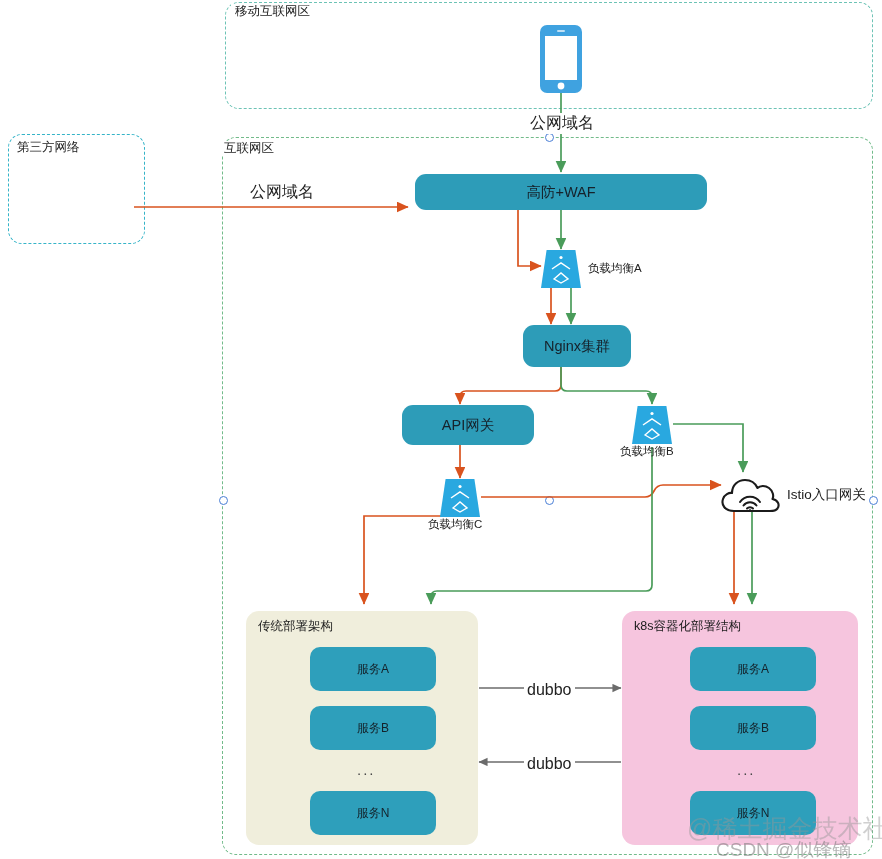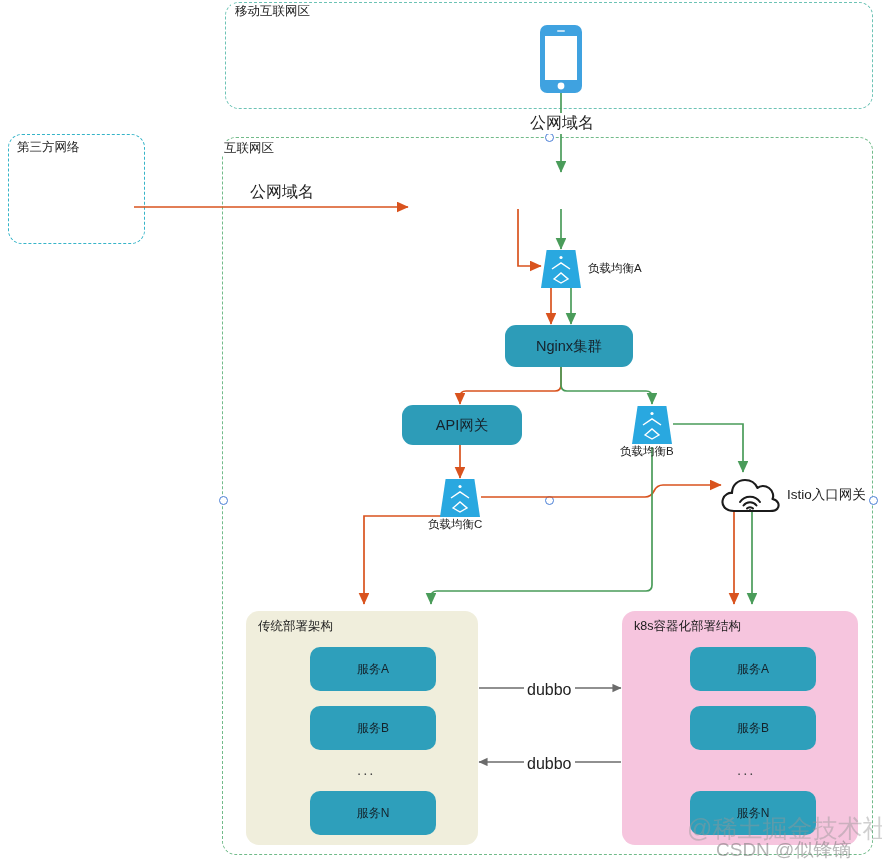--- a/index.html
+++ b/index.html
@@ -135,34 +135,35 @@
       <rect x="0" y="0" width="42" height="68" rx="7" ry="7" fill="#3fa2e0"></rect>
       <rect x="5" y="11" width="32" height="44" fill="#ffffff"></rect>
       <rect x="17" y="5" width="8" height="2" rx="1" fill="#bfe0f5"></rect>
       <circle cx="21" cy="61" r="3.4" fill="#ffffff"></circle>
     </svg>
   </div>
   <div class="edge-label" style="left:527px;top:113px;">公网域名</div>
 
   <div class="edge-label" style="left:247px;top:182px;">公网域名</div>
 
+  <div class="node teal" style="left:415px;top:174px;width:292px;height:36px;">高防+WAF</div>
 
   <div class="lb" style="left:541px;top:250px;">
     <div class="trap"></div>
     <svg class="glyph" viewBox="0 0 40 38">
       <circle cx="20" cy="7.5" r="1.6" fill="#ffffff"></circle>
       <path d="M11,19 L20,13 L29,19" fill="none" stroke="#ffffff" stroke-width="1.5"></path>
       <path d="M13,29 L20,23 L27,29 L20,33 z" fill="none" stroke="#ffffff" stroke-width="1.4"></path>
     </svg>
   </div>
   <div class="lb-label" style="left:588px;top:261px;">负载均衡A</div>
 
-  <div class="node teal" style="left:505px;top:325px;width:128px;height:42px;">Nginx集群</div>
-
-  <div class="node teal" style="left:402px;top:405px;width:120px;height:40px;">API网关</div>
+  <div class="node teal" style="left:523px;top:325px;width:108px;height:42px;">Nginx集群</div>
+
+  <div class="node teal" style="left:402px;top:405px;width:132px;height:40px;">API网关</div>
 
   <div class="lb" style="left:632px;top:406px;">
     <div class="trap"></div>
     <svg class="glyph" viewBox="0 0 40 38">
       <circle cx="20" cy="7.5" r="1.6" fill="#ffffff"></circle>
       <path d="M11,19 L20,13 L29,19" fill="none" stroke="#ffffff" stroke-width="1.5"></path>
       <path d="M13,29 L20,23 L27,29 L20,33 z" fill="none" stroke="#ffffff" stroke-width="1.4"></path>
     </svg>
   </div>
   <div class="lb-label" style="left:620px;top:444px;">负载均衡B</div>

